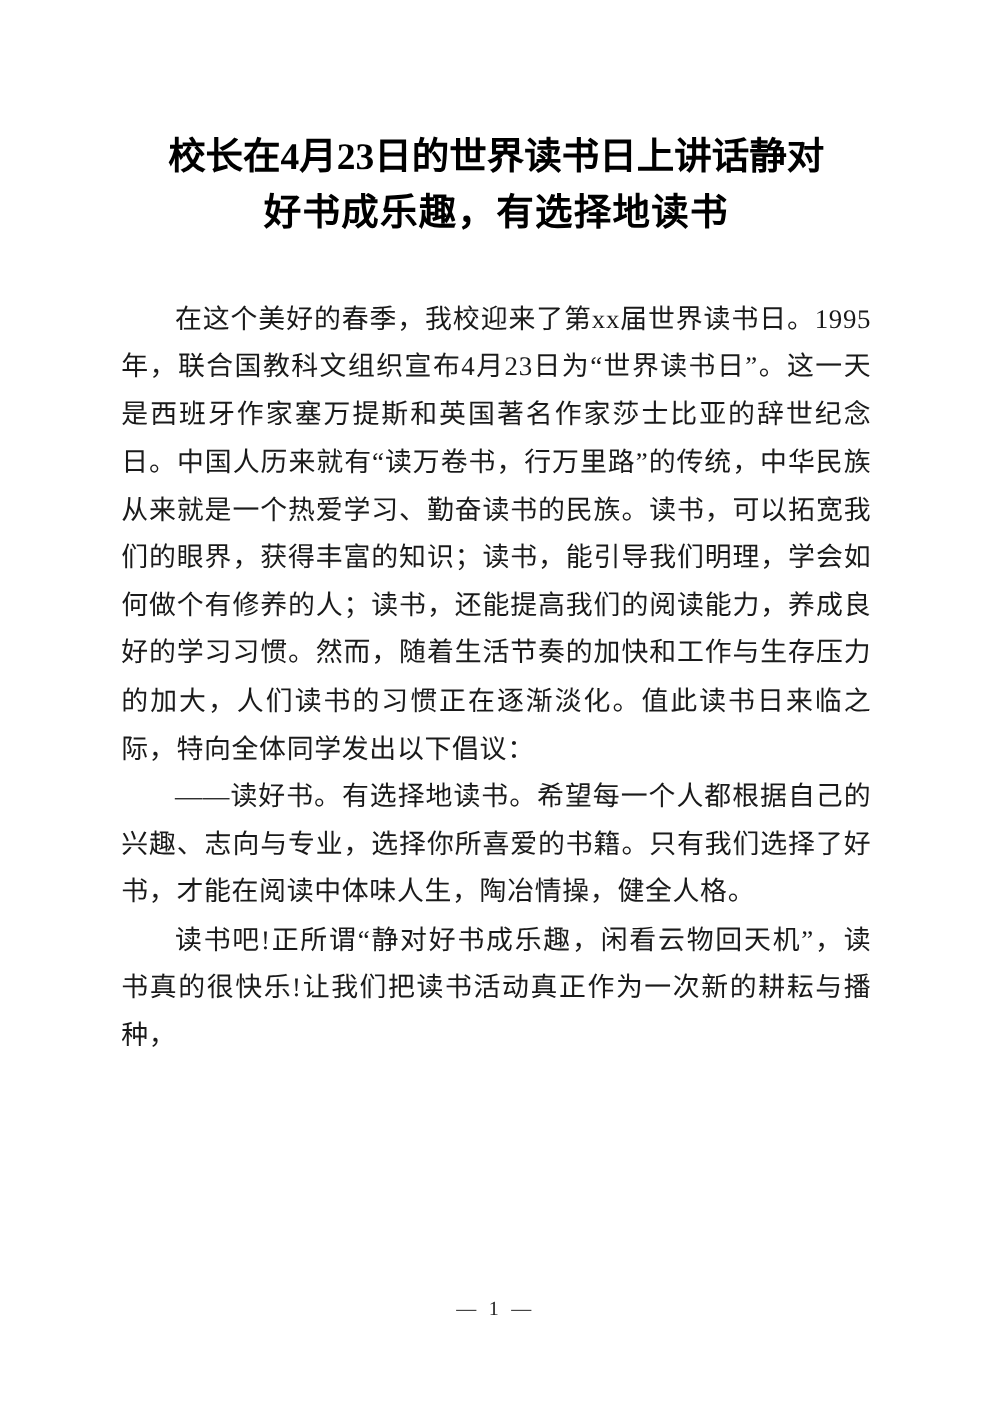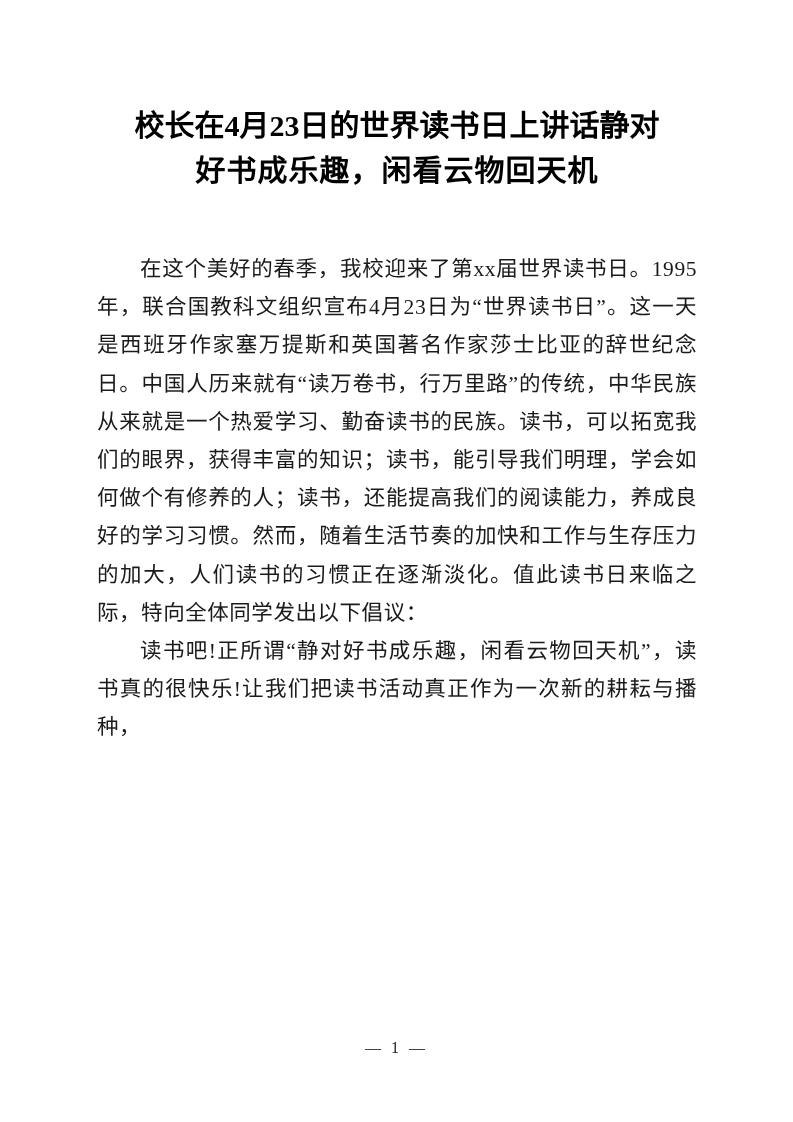--- a/index.html
+++ b/index.html
@@ -40,21 +40,21 @@
   .title-line {
     display: block;
     white-space: nowrap;
   }
 
   .title-line.second {
     letter-spacing: 1px;
   }
 
   .para-block {
-    margin-top: 57px;
+    margin-top: 43px;
   }
 
   p.para {
     font-family: "Liberation Serif", "DejaVu Serif", serif;
     font-size: 21.5px;
     line-height: 38.2px;
     color: #1a1a1a;
     margin: 0;
     padding: 0;
     text-align: justify;
@@ -84,25 +84,26 @@
 </style>
 </head>
 <body>
 
 <div class="page">
 
   <div class="doc-body">
 
     <h1 class="doc-title">
       <span class="title-line first">校长在4月23日的世界读书日上讲话静对</span>
-      <span class="title-line second">好书成乐趣，闲看云物回天机</span>
+      <span class="title-line second">好书成乐趣，有选择地读书</span>
     </h1>
 
     <div class="para-block">
       <p class="para">在这个美好的春季，我校迎来了第xx届世界读书日。1995年，联合国教科文组织宣布4月23日为“世界读书日”。这一天是西班牙作家塞万提斯和英国著名作家莎士比亚的辞世纪念日。中国人历来就有“读万卷书，行万里路”的传统，中华民族从来就是一个热爱学习、勤奋读书的民族。读书，可以拓宽我们的眼界，获得丰富的知识；读书，能引导我们明理，学会如何做个有修养的人；读书，还能提高我们的阅读能力，养成良好的学习习惯。然而，随着生活节奏的加快和工作与生存压力的加大，人们读书的习惯正在逐渐淡化。值此读书日来临之际，特向全体同学发出以下倡议：</p>
+      <p class="para">——读好书。有选择地读书。希望每一个人都根据自己的兴趣、志向与专业，选择你所喜爱的书籍。只有我们选择了好书，才能在阅读中体味人生，陶冶情操，健全人格。</p>
       <p class="para">读书吧!正所谓“静对好书成乐趣，闲看云物回天机”，读书真的很快乐!让我们把读书活动真正作为一次新的耕耘与播种，</p>
     </div>
 
   </div>
 
   <div class="page-footer">— 1 —</div>
 
 </div>
 
 </body></html>

